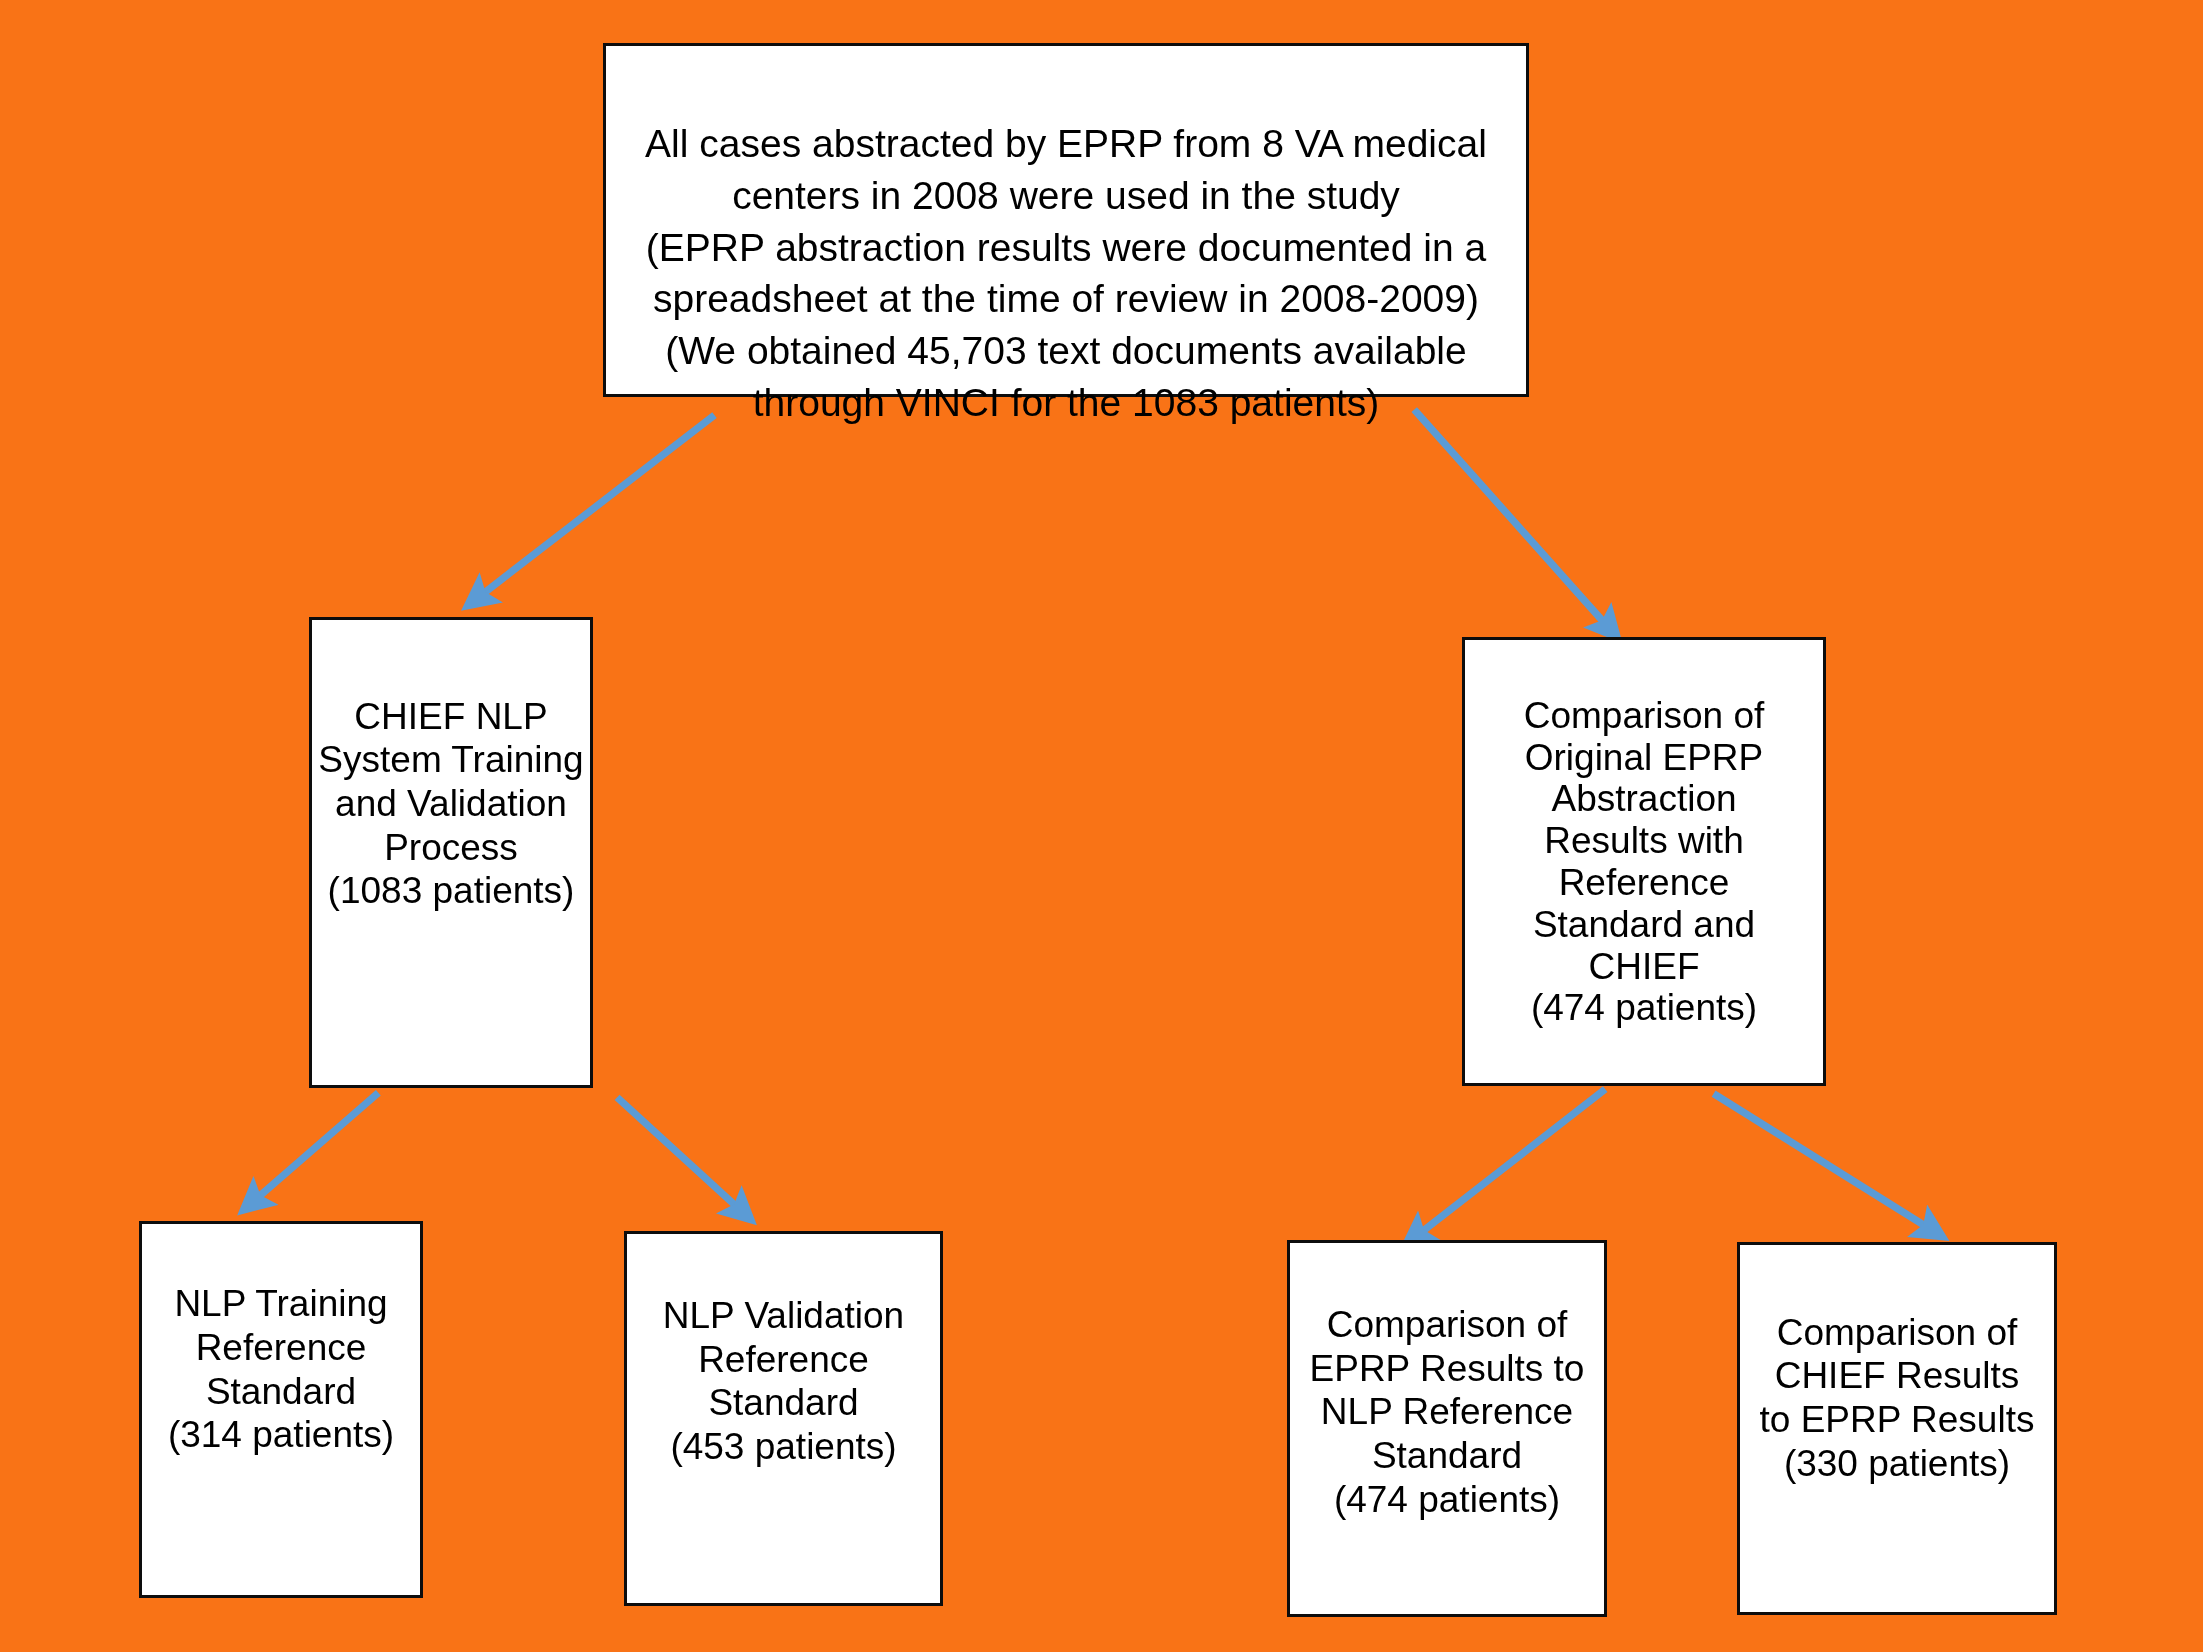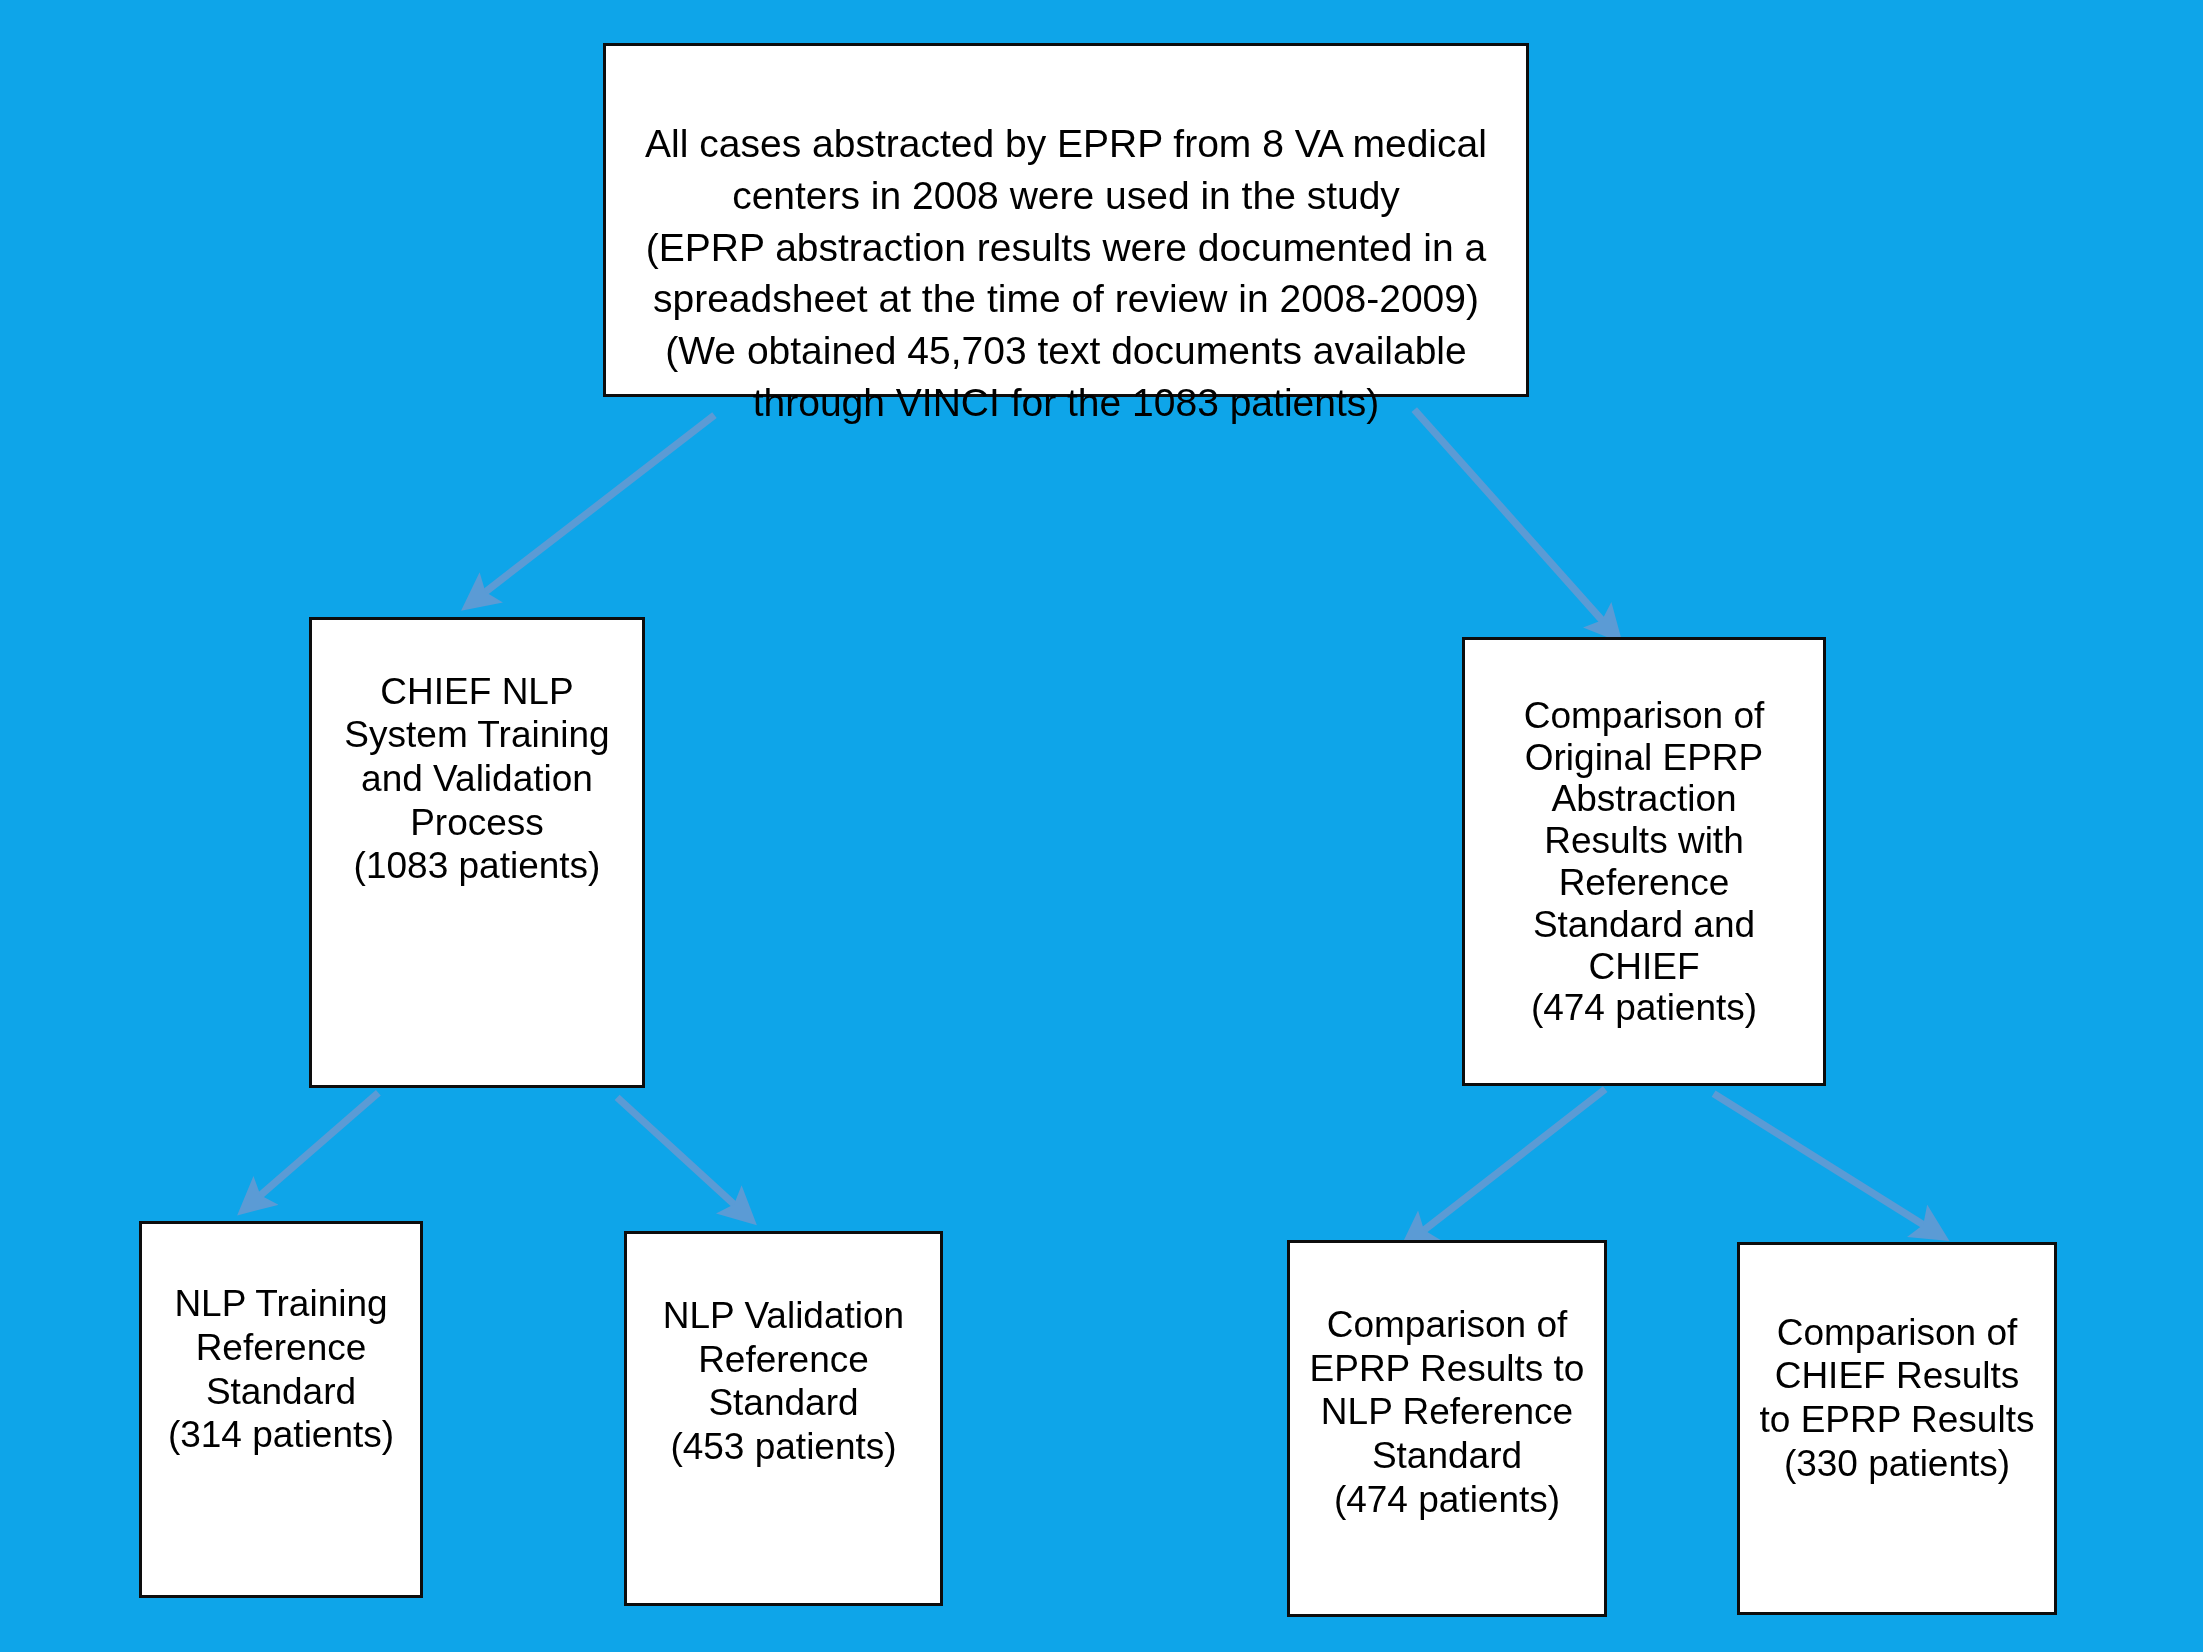--- a/index.html
+++ b/index.html
@@ -4,21 +4,21 @@
 <style>
   html, body {
     margin: 0;
     padding: 0;
     background: #ffffff;
   }
   #canvas {
     position: relative;
     width: 2204px;
     height: 1653px;
-    background: #0ea5e9;
+    background: #f97316;
     overflow: hidden;
     font-family: "Liberation Sans", sans-serif;
   }
   .flow-box {
     position: absolute;
     box-sizing: border-box;
     border: 3.7px solid #0d0d0d;
     background: #ffffff;
     text-align: center;
     color: #000000;
@@ -36,23 +36,23 @@
     width: 926px;
     height: 354px;
     padding-top: 20px;
     font-size: 39px;
     line-height: 1.33;
   }
   
   #box-nlp-process {
     left: 309px;
     top: 617px;
-    width: 336px;
+    width: 284px;
     height: 471px;
-    padding-top: 6px;
+    padding-top: 31px;
     font-size: 37px;
     line-height: 1.18;
   }
   
   #box-eprp-comparison {
     left: 1462px;
     top: 637px;
     width: 364px;
     height: 449px;
     padding-top: 13px;

